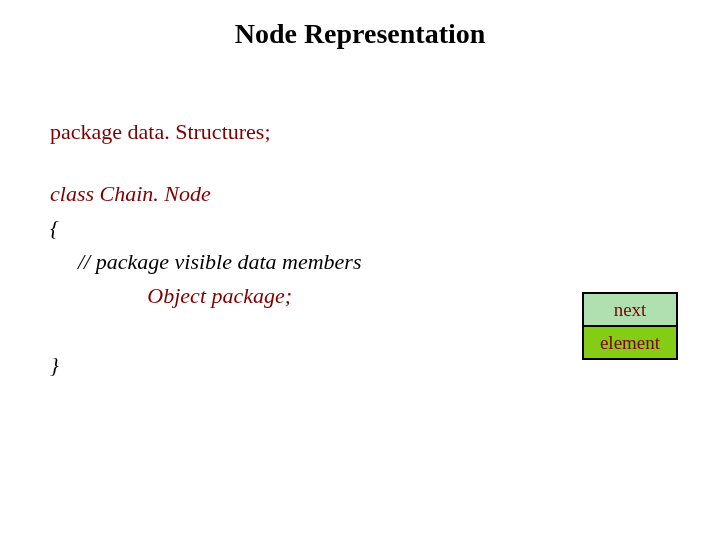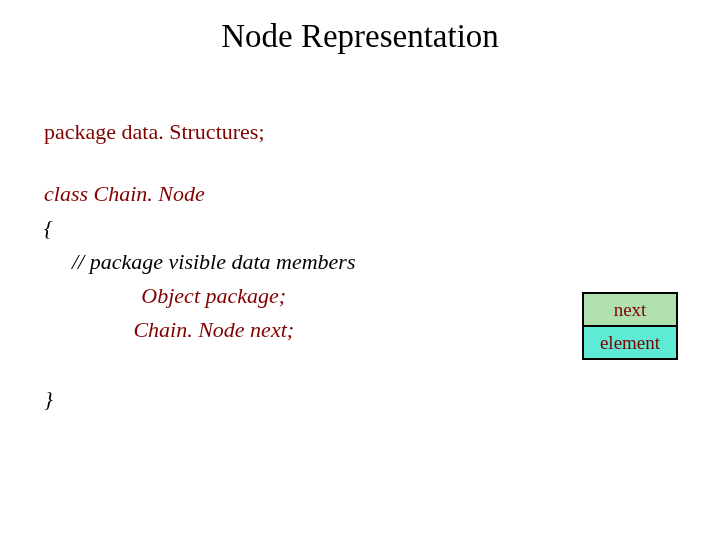--- a/index.html
+++ b/index.html
@@ -6,34 +6,34 @@
   body {
     width: 720px;
     height: 540px;
     background: #ffffff;
     font-family: "Times New Roman", Times, serif;
     position: relative;
     overflow: hidden;
   }
   .title {
     text-align: center;
-    font-size: 33px;
+    font-size: 28px;
     color: #000;
     margin-top: 18px;
-    font-weight: normal;
+    font-weight: bold;
   }
   .content {
     position: absolute;
     left: 44px;
     top: 115px;
     font-size: 22px;
     color: #000;
     line-height: 1.55;
   }
-  .content .line { white-space: pre; }
+  .content .line { white-space: pre; margin-left: 6px; }
   .code-block { margin-top: 28px; font-style: italic; }
   .indent { padding-left: 28px; text-align: center; }
   .kw-maroon { color: #800000; }
   .diagram {
     position: absolute;
     left: 582px;
     top: 292px;
     width: 84px;
   }
   .cell {
@@ -44,39 +44,38 @@
     align-items: center;
     justify-content: center;
     font-size: 19px;
   }
   .cell-top {
     background: #b0e0b0;
     color: #800000;
     border-bottom: 1px solid #000;
   }
   .cell-bottom {
-    background: #5eead4;
+    background: #84cc16;
     color: #800000;
     border-top: 1px solid #000;
   }
 </style>
 </head>
 <body>
 
 <h1 class="title">Node Representation</h1>
 
 <div class="content">
   <div class="line kw-maroon">package data. Structures;</div>
 
   <div class="code-block">
     <div class="line kw-maroon">class Chain. Node</div>
     <div class="line">{</div>
     <div class="line indent">// package visible data members</div>
     <div class="line indent kw-maroon">Object package;</div>
-    <div class="line indent kw-maroon">Chain. Node next;</div>
     <div class="line">&nbsp;</div>
     <div class="line">}</div>
   </div>
 </div>
 
 <div class="diagram">
   <div class="cell cell-top">next</div>
   <div class="cell cell-bottom">element</div>
 </div>
 

